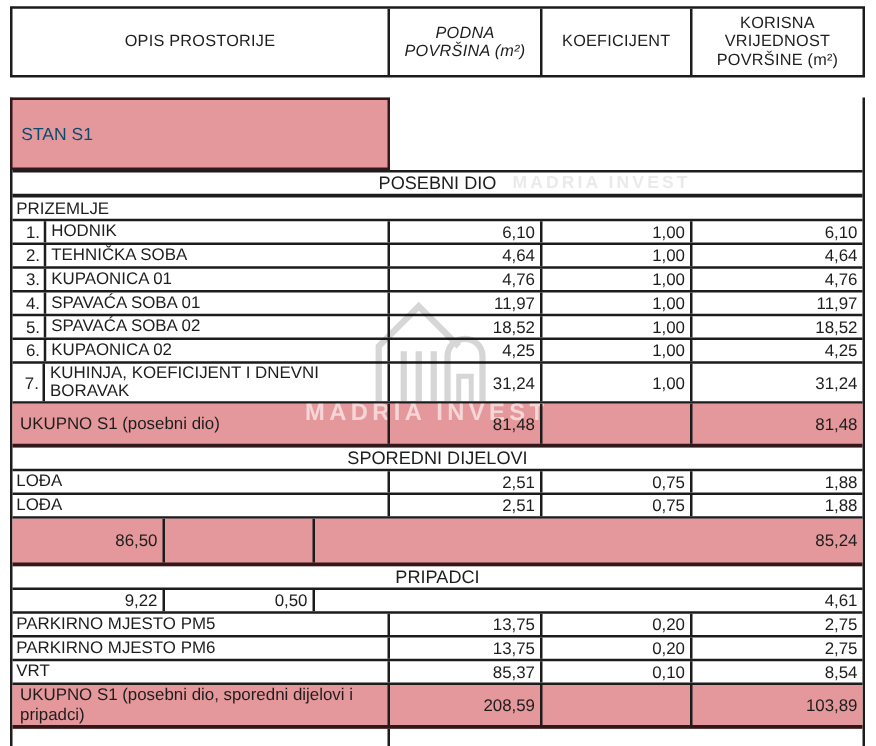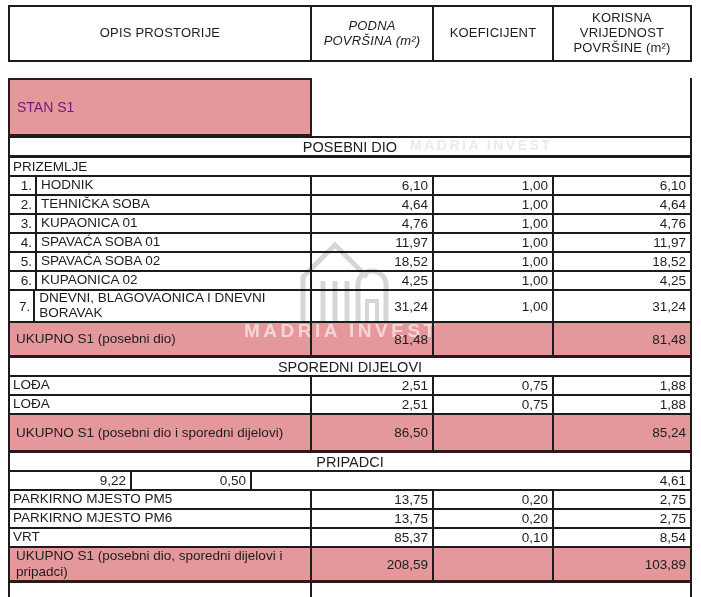--- a/index.html
+++ b/index.html
@@ -42,21 +42,21 @@
   .c-area { width:122px; border-right:2px solid #1c1c1c; justify-content:flex-end; padding-right:4px; }
   .c-coef { width:120px; border-right:2px solid #1c1c1c; justify-content:flex-end; padding-right:4px; }
   .c-val  { flex:1; justify-content:flex-end; padding-right:4px; }
 
   
   .row-stan { height:58px; }
   .stan-cell {
     box-sizing:border-box; margin-left:-2px; width:304px; height:58px;
     background:#e5989b; border:2px solid #31181a;
     display:flex; align-items:center; padding-left:7px;
-    color:#701a75; font-size:14px; position:relative; z-index:3;
+    color:#0c4a6e; font-size:14px; position:relative; z-index:3;
   }
 
   
   .row-section {
     border-bottom:3px solid #1c1c1c;
     align-items:center; justify-content:center;
     font-size:14.5px;
     text-align:center;
   }
   .sec-posebni { height:22px; border-top:2px solid #1c1c1c; }
@@ -185,21 +185,21 @@
         <span class="nametext">KUPAONICA 02</span>
       </div>
       <div class="cell c-area">4,25</div>
       <div class="cell c-coef">1,00</div>
       <div class="cell c-val">4,25</div>
     </div>
 
     <div class="row row-item tall">
       <div class="cell c-name">
         <span class="numbox">7.</span>
-        <span class="nametext">DNEVNI, BLAGOVAONICA I DNEVNI BORAVAK</span>
+        <span class="nametext">KUHINJA, KOEFICIJENT I DNEVNI BORAVAK</span>
       </div>
       <div class="cell c-area">31,24</div>
       <div class="cell c-coef">1,00</div>
       <div class="cell c-val">31,24</div>
     </div>
 
     <div class="row row-total t1">
       <div class="cell c-name total-label">
         <span>UKUPNO S1 (posebni dio)</span>
       </div>
@@ -224,23 +224,20 @@
     <div class="row row-item">
       <div class="cell c-name">
         <span class="nametext noNum">LOĐA</span>
       </div>
       <div class="cell c-area">2,51</div>
       <div class="cell c-coef">0,75</div>
       <div class="cell c-val">1,88</div>
     </div>
 
     <div class="row row-total t2">
-      <div class="cell c-name total-label">
-        <span>UKUPNO S1 (posebni dio i sporedni dijelovi)</span>
-      </div>
       <div class="cell c-area">86,50</div>
       <div class="cell c-coef"></div>
       <div class="cell c-val">85,24</div>
     </div>
 
     <div class="row row-section sec-plain">
       <span class="lift">PRIPADCI</span>
     </div>
 
     <div class="row row-item">

